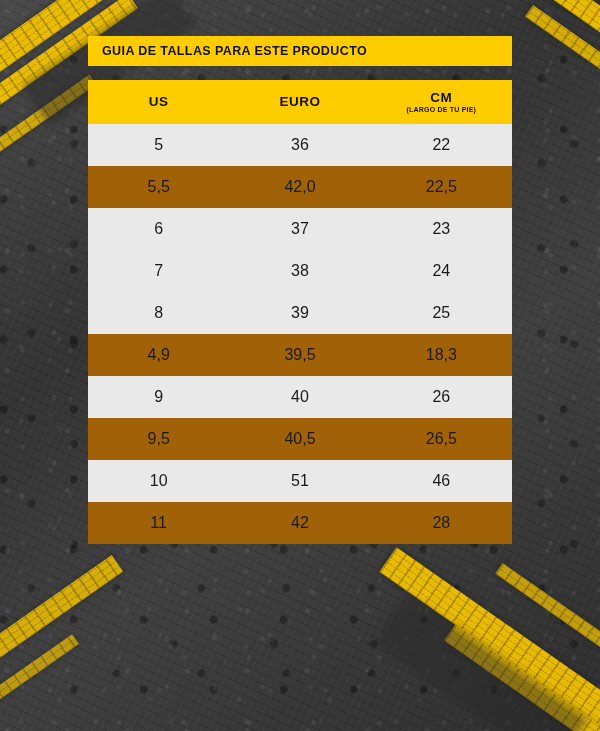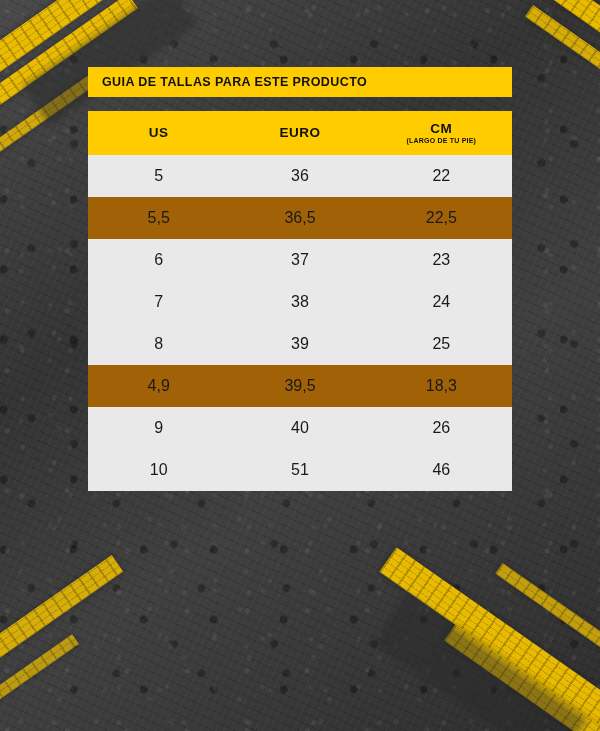--- a/index.html
+++ b/index.html
@@ -88,21 +88,21 @@
     background: rgba(40,40,40,0.45);
     filter: blur(3px);
   }
   .sc1 { width: 180px; height: 50px; left: 20px; top: 30px; transform: rotate(-35deg); }
   .sc2 { width: 220px; height: 60px; right: 10px; bottom: 20px; transform: rotate(35deg); }
 
   
   .content {
     position: absolute;
     left: 88px;
-    top: 67px;
+    top: 36px;
     width: 424px;
   }
 
   .title-bar {
     background: #ffcc00;
     height: 30px;
     display: flex;
     align-items: center;
     padding-left: 14px;
     box-sizing: border-box;
@@ -204,21 +204,21 @@
         </tr>
       </thead>
       <tbody>
         <tr class="alt">
           <td>5</td>
           <td>36</td>
           <td>22</td>
         </tr>
         <tr>
           <td>5,5</td>
-          <td>36,5</td>
+          <td>42,0</td>
           <td>22,5</td>
         </tr>
         <tr class="alt">
           <td>6</td>
           <td>37</td>
           <td>23</td>
         </tr>
         <tr class="alt">
           <td>7</td>
           <td>38</td>
@@ -232,22 +232,32 @@
         <tr>
           <td>4,9</td>
           <td>39,5</td>
           <td>18,3</td>
         </tr>
         <tr class="alt">
           <td>9</td>
           <td>40</td>
           <td>26</td>
         </tr>
+        <tr>
+          <td>9,5</td>
+          <td>40,5</td>
+          <td>26,5</td>
+        </tr>
         <tr class="alt">
           <td>10</td>
           <td>51</td>
           <td>46</td>
         </tr>
+        <tr>
+          <td>11</td>
+          <td>42</td>
+          <td>28</td>
+        </tr>
       </tbody>
     </table>
 
   </div>
 </div>
 
 </body></html>

